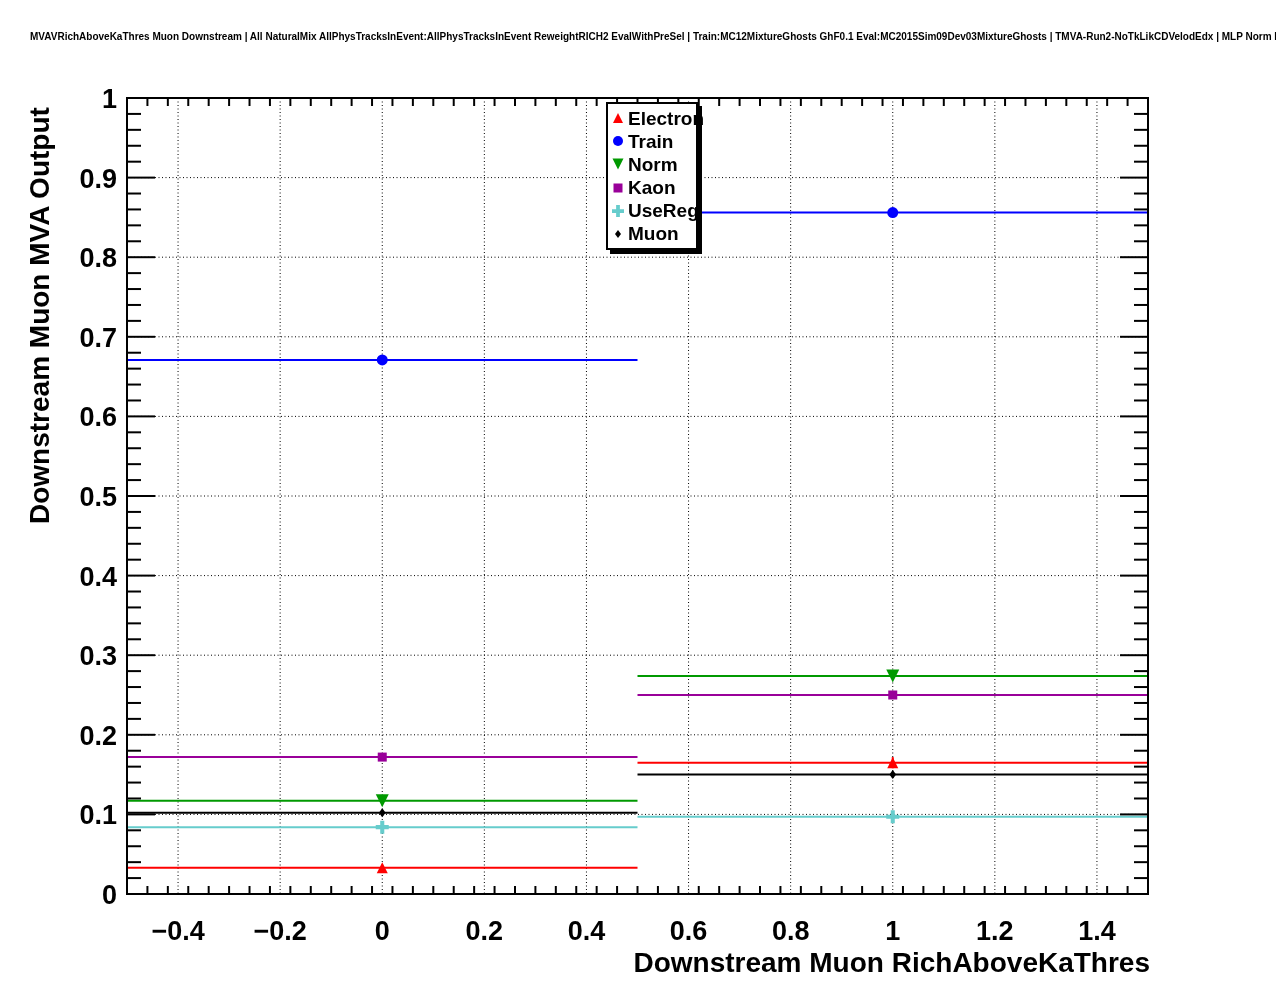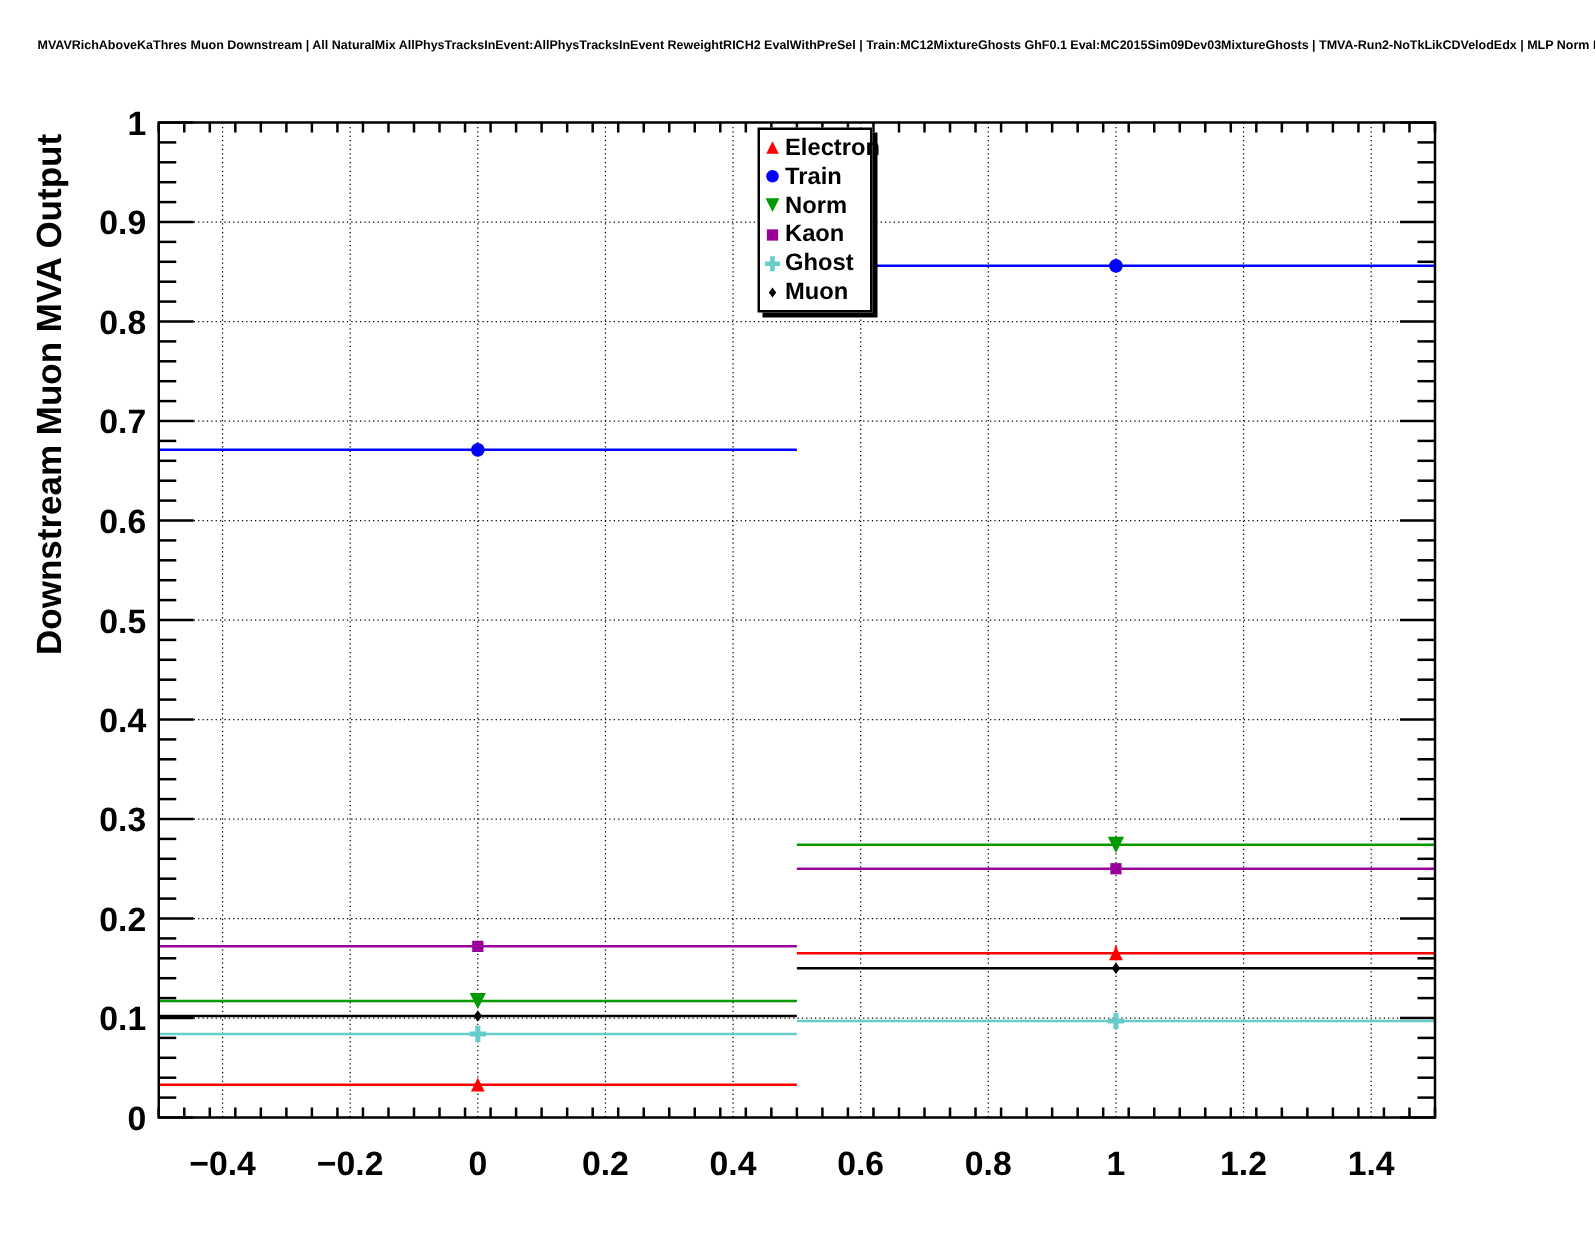--- a/index.html
+++ b/index.html
@@ -357,20 +357,21 @@
         <text x="117" y="585.5999999999999" text-anchor="end">0.4</text>
         <text x="117" y="506" text-anchor="end">0.5</text>
         <text x="117" y="426.40000000000003" text-anchor="end">0.6</text>
         <text x="117" y="346.80000000000007" text-anchor="end">0.7</text>
         <text x="117" y="267.19999999999993" text-anchor="end">0.8</text>
         <text x="117" y="187.60000000000002" text-anchor="end">0.9</text>
         <text x="117" y="108" text-anchor="end">1</text>
       </g>
     </svg>
   <div class="y-title">Downstream Muon MVA Output</div>
+  <div class="x-title">Downstream Muon RichAboveKaThres</div>
   <div class="legend" id="legend">
       <div class="legend-entry">
         <svg width="16" height="16">
           <g>
             <polygon points="8,3 13,13 3,13" fill="#ff0000"></polygon>
           </g>
         </svg>
         <span class="legend-label">Electron</span>
       </div>
       <div class="legend-entry">
@@ -396,21 +397,21 @@
           </g>
         </svg>
         <span class="legend-label">Kaon</span>
       </div>
       <div class="legend-entry">
         <svg width="16" height="16">
           <g>
             <polygon points="6.125,2 9.875,2 9.875,6.125 14,6.125 14,9.875 9.875,9.875 9.875,14 6.125,14 6.125,9.875 2,9.875 2,6.125 6.125,6.125" fill="#66cccc"></polygon>
           </g>
         </svg>
-        <span class="legend-label">Ghost</span>
+        <span class="legend-label">UseReg</span>
       </div>
       <div class="legend-entry">
         <svg width="16" height="16">
           <g>
             <polygon points="8,4 11,8 8,12 5,8" fill="#000000"></polygon>
           </g>
         </svg>
         <span class="legend-label">Muon</span>
       </div>
     </div>

